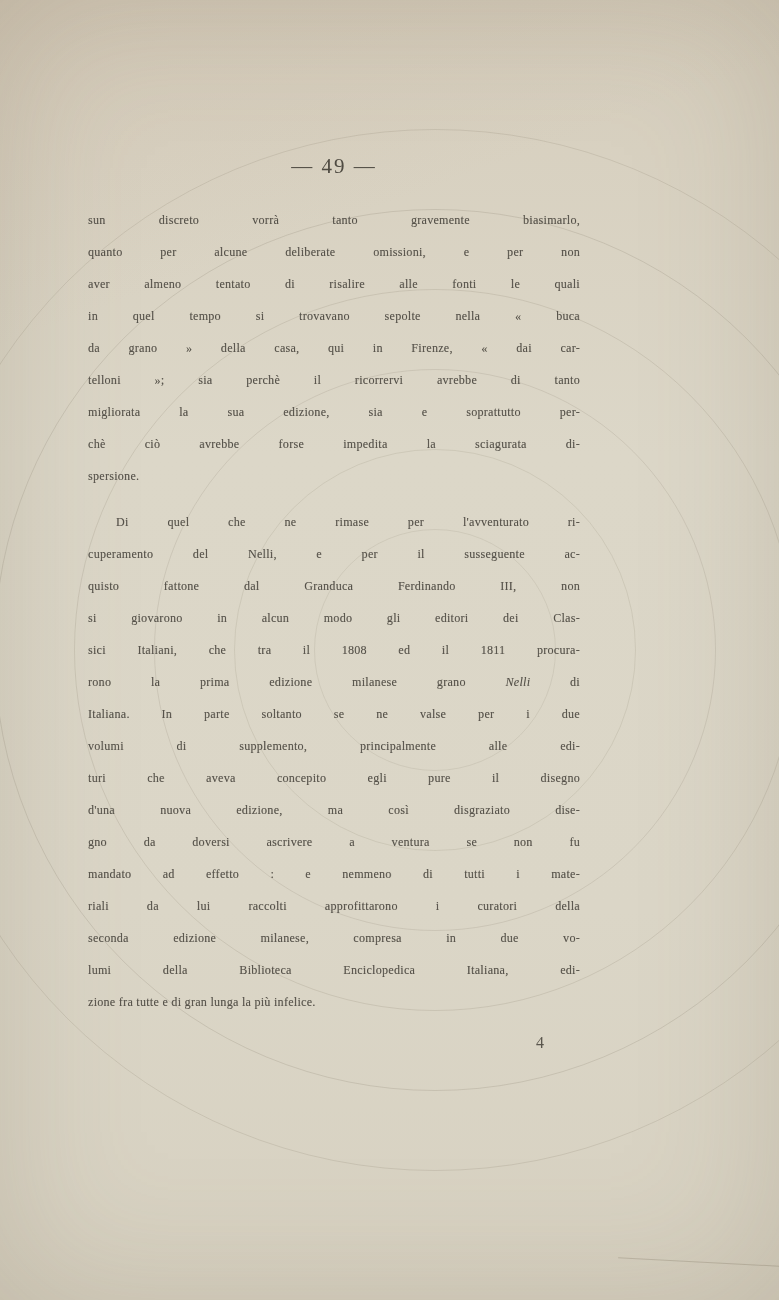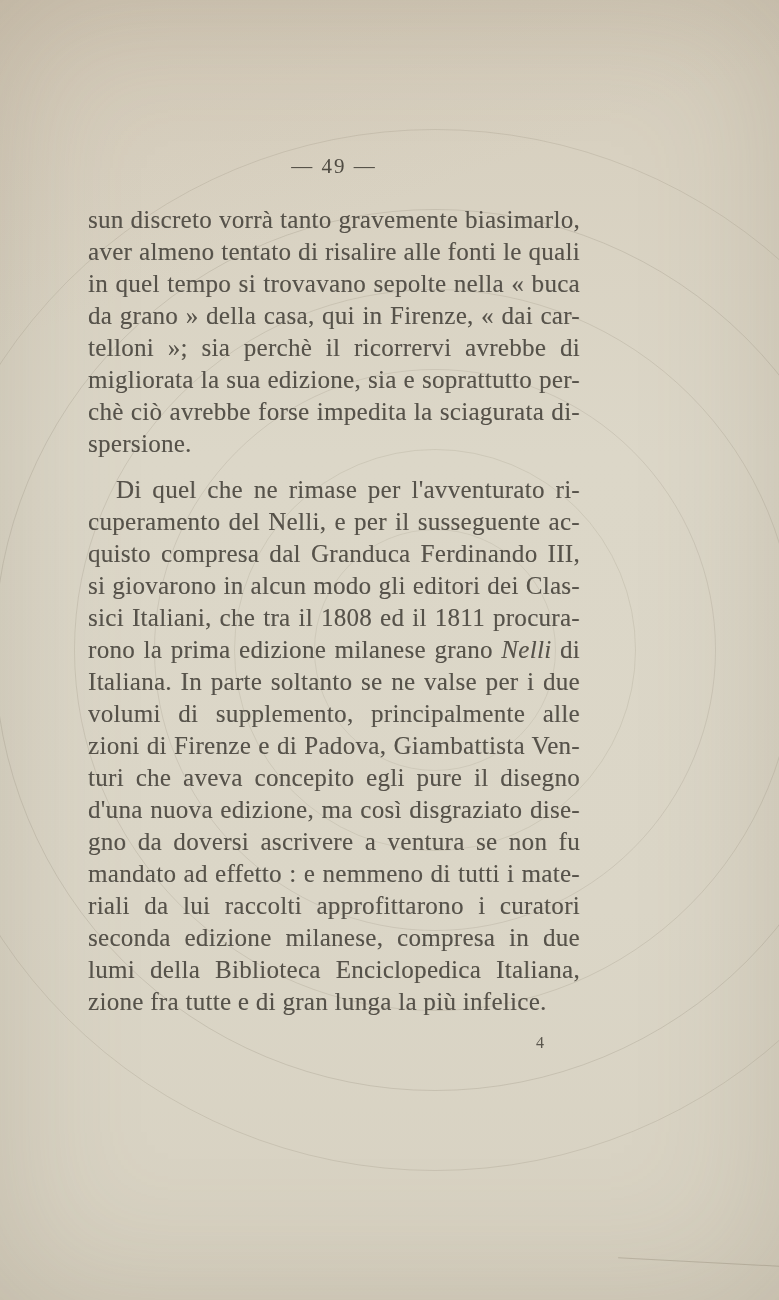--- a/index.html
+++ b/index.html
@@ -46,21 +46,21 @@
     width: 492px;
     text-align: center;
     font-size: 21px;
     letter-spacing: 2px;
     color: #4f4b42;
   }
   .text-block {
     position: absolute;
     left: 88px; top: 204px;
     width: 492px;
-    font-size: 25px;
+    font-size: 12px;
     line-height: 32px;
     letter-spacing: 0.3px;
     text-shadow: 0.3px 0.3px 0.5px rgba(86,82,74,0.35);
   }
   .paragraph { margin: 0; }
   .paragraph + .paragraph { margin-top: 14px; }
   .line {
     text-align: justify;
     text-align-last: justify;
     overflow: hidden;
@@ -100,38 +100,38 @@
     <span class="c4"></span>
     <span class="c5"></span>
     <span class="c6"></span>
   </div>
 
   <div class="header">— 49 —</div>
 
   <div class="text-block">
       <div class="paragraph">
         <div class="line"><span>sun discreto vorrà tanto gravemente biasimarlo,</span></div>
+        <div class="line"><span>quanto per alcune deliberate omissioni, e per non</span></div>
         <div class="line"><span>aver almeno tentato di risalire alle fonti le quali</span></div>
         <div class="line"><span>in quel tempo si trovavano sepolte nella « buca</span></div>
         <div class="line"><span>da grano » della casa, qui in Firenze, « dai car-</span></div>
         <div class="line"><span>telloni »; sia perchè il ricorrervi avrebbe di tanto</span></div>
         <div class="line"><span>migliorata la sua edizione, sia e soprattutto per-</span></div>
         <div class="line"><span>chè ciò avrebbe forse impedita la sciagurata di-</span></div>
         <div class="line last"><span>spersione.</span></div>
       </div>
       <div class="paragraph">
         <div class="line indent"><span>Di quel che ne rimase per l'avventurato ri-</span></div>
         <div class="line"><span>cuperamento del Nelli, e per il susseguente ac-</span></div>
-        <div class="line"><span>quisto compresa dal Granduca Ferdinando III, non</span></div>
+        <div class="line"><span>quisto fattone dal Granduca Ferdinando III, non</span></div>
         <div class="line"><span>si giovarono in alcun modo gli editori dei Clas-</span></div>
         <div class="line"><span>sici Italiani, che tra il 1808 ed il 1811 procura-</span></div>
         <div class="line"><span>rono la prima edizione milanese grano </span><span class="italic">Nelli</span><span> di</span></div>
         <div class="line"><span>Italiana. In parte soltanto se ne valse per i due</span></div>
         <div class="line"><span>volumi di supplemento, principalmente alle edi-</span></div>
-        <div class="line"><span>zioni di Firenze e di Padova, Giambattista Ven-</span></div>
         <div class="line"><span>turi che aveva concepito egli pure il disegno</span></div>
         <div class="line"><span>d'una nuova edizione, ma così disgraziato dise-</span></div>
         <div class="line"><span>gno da doversi ascrivere a ventura se non fu</span></div>
         <div class="line"><span>mandato ad effetto : e nemmeno di tutti i mate-</span></div>
         <div class="line"><span>riali da lui raccolti approfittarono i curatori della</span></div>
         <div class="line"><span>seconda edizione milanese, compresa in due vo-</span></div>
         <div class="line"><span>lumi della Biblioteca Enciclopedica Italiana, edi-</span></div>
         <div class="line last"><span>zione fra tutte e di gran lunga la più infelice.</span></div>
       </div>
     </div>

